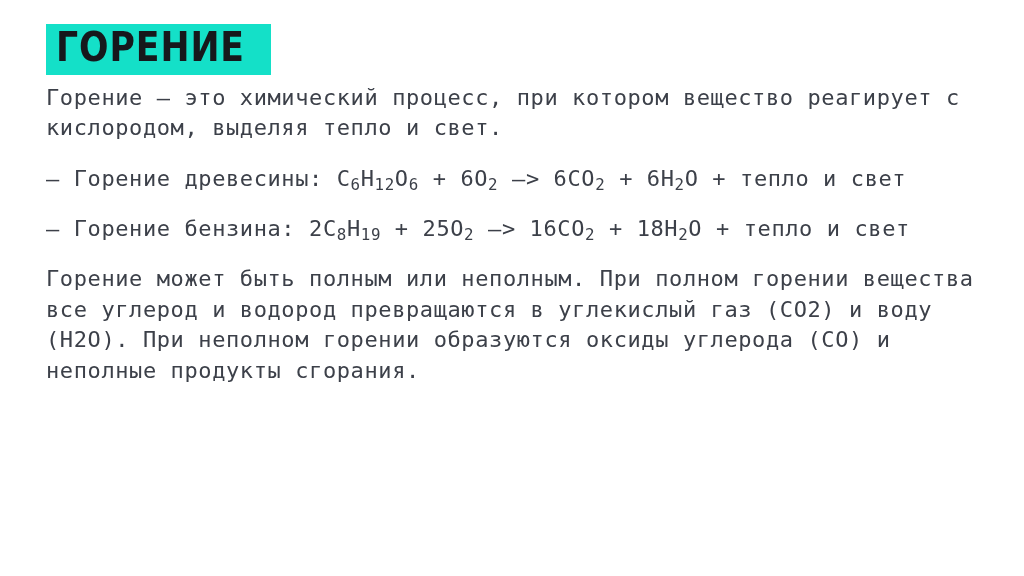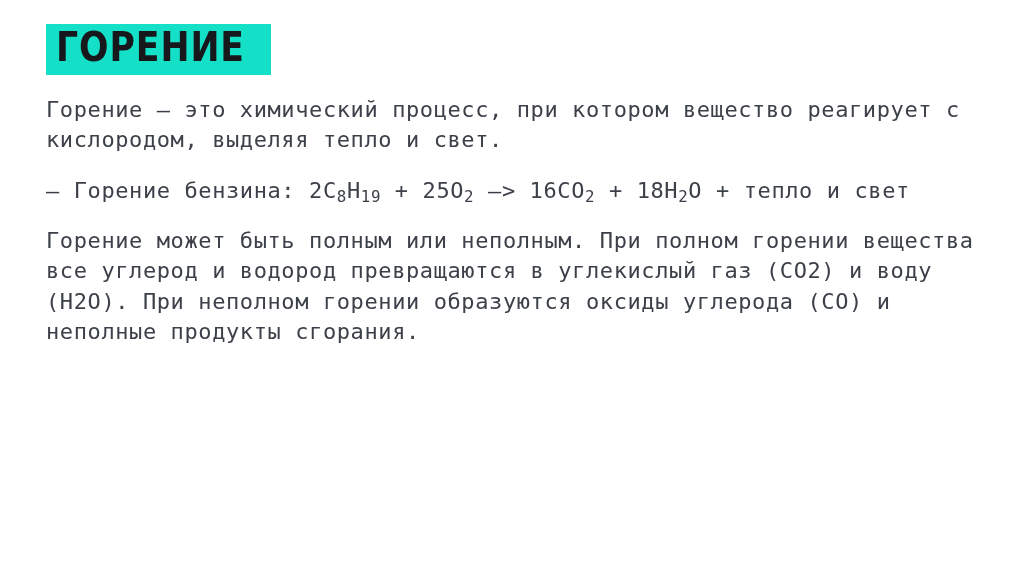--- a/index.html
+++ b/index.html
@@ -18,21 +18,21 @@
     position: relative;
     width: 1024px;
     height: 576px;
     box-sizing: border-box;
     padding: 24px 46px 0 46px;
   }
   .title-wrap {
     display: inline-block;
     background: #14e0c8;
     padding: 2px 14px 6px 10px;
-    margin-bottom: 14px;
+    margin-bottom: 2px;
   }
   .title {
     font-family: "DejaVu Sans", sans-serif;
     font-weight: bold;
     font-size: 41px;
     line-height: 1.05;
     letter-spacing: 1px;
     color: #16181c;
     text-transform: uppercase;
     font-stretch: condensed;
@@ -68,17 +68,18 @@
 <body>
 
 <div class="slide">
 
   <div class="title-wrap">
     <div class="title">Горение</div>
   </div>
 
   <div class="body">
     <p class="para">Горение – это химический процесс, при котором вещество реагирует с кислородом, выделяя тепло и свет.</p>
+    <p class="para formula-line">– Горение древесины: C<sub>6</sub>H<sub>12</sub>O<sub>6</sub> + 6O<sub>2</sub> –&gt; 6CO<sub>2</sub> + 6H<sub>2</sub>O + тепло и свет</p>
     <p class="para formula-line">– Горение бензина: 2C<sub>8</sub>H<sub>19</sub> + 25O<sub>2</sub> –&gt; 16CO<sub>2</sub> + 18H<sub>2</sub>O + тепло и свет</p>
     <p class="para">Горение может быть полным или неполным. При полном горении вещества все углерод и водород превращаются в углекислый газ (CO2) и воду (H2O). При неполном горении образуются оксиды углерода (CO) и неполные продукты сгорания.</p>
   </div>
 
 </div>
 
 </body></html>

